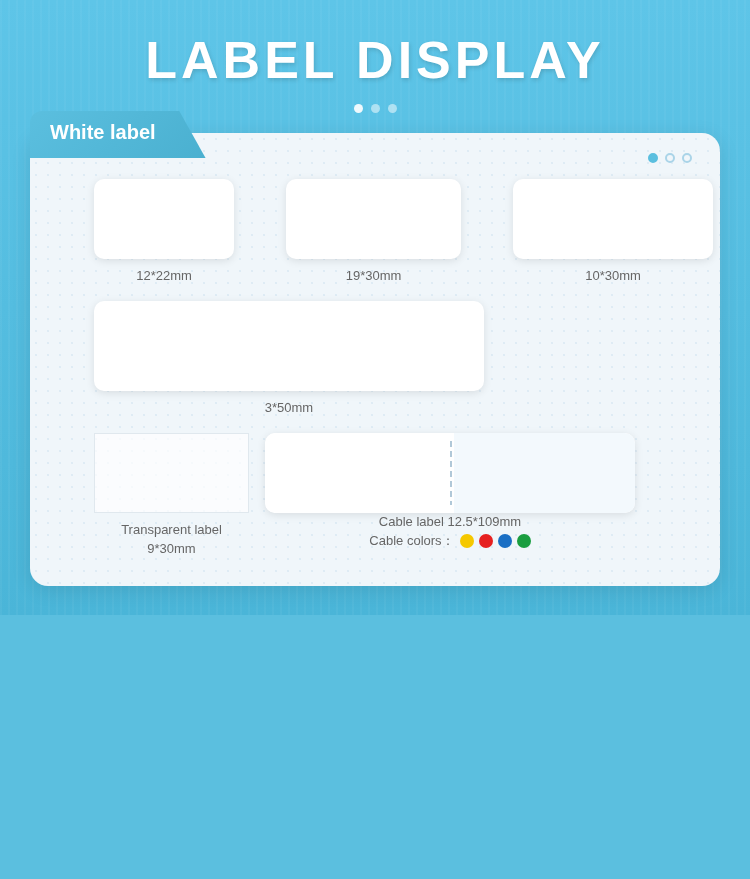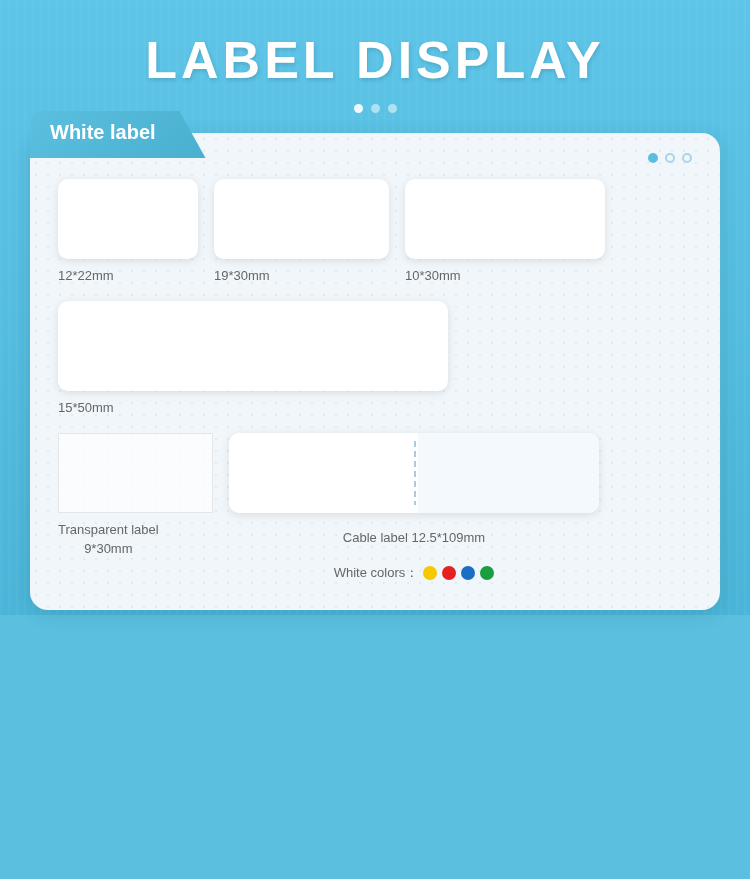--- a/index.html
+++ b/index.html
@@ -115,22 +115,23 @@
 
     .labels-row {
       display: flex;
       gap: 16px;
       justify-content: flex-start;
     }
 
     .label-item {
       display: flex;
       flex-direction: column;
-      align-items: flex-start;
+      align-items: center;
       gap: 8px;
+      margin-left: 36px;
     }
 
     .label-box {
       background: white;
       border-radius: 10px;
       box-shadow: 0 2px 8px rgba(0,0,0,0.1);
     }
 
     
     .label-box-sm {
@@ -228,21 +229,21 @@
     .color-dot {
       width: 14px;
       height: 14px;
       border-radius: 50%;
     }
 
     .row3-right {
       display: flex;
       flex-direction: column;
       align-items: center;
-      gap: 16px;
+      gap: 0;
     }
   </style>
 </head>
 <body>
 
 <div class="page-wrapper">
 
   <h1 class="main-title">LABEL DISPLAY</h1>
 
   <div class="top-dots">
@@ -276,41 +277,41 @@
         </div>
         <div class="label-item">
           <div class="label-box label-box-lg"></div>
           <span class="label-text">10*30mm</span>
         </div>
       </div>
 
       <div class="labels-row">
         <div class="label-item">
           <div class="label-box label-box-r2b"></div>
-          <span class="label-text">15*50mm</span>
+          <span class="label-text">3*50mm</span>
         </div>
       </div>
 
       <div class="labels-row">
         <div class="label-item">
           <div class="label-box-r3a"></div>
           <span class="label-text">
             <span>Transparent label</span><br>
             <span>9*30mm</span>
           </span>
         </div>
 
         <div class="row3-right">
           <div class="label-box-cable">
             <div class="label-fold-left"></div>
             <div class="label-fold-right"></div>
           </div>
           <span class="label-text">Cable label 12.5*109mm</span>
           <div class="other-colors-row">
-            <span>White colors：</span>
+            <span>Cable colors：</span>
             <div class="color-dot" style="background:#f5c800;"></div>
             <div class="color-dot" style="background:#e62020;"></div>
             <div class="color-dot" style="background:#1a6fc4;"></div>
             <div class="color-dot" style="background:#1a9e40;"></div>
           </div>
         </div>
       </div>
 
     </div>
   </div>

